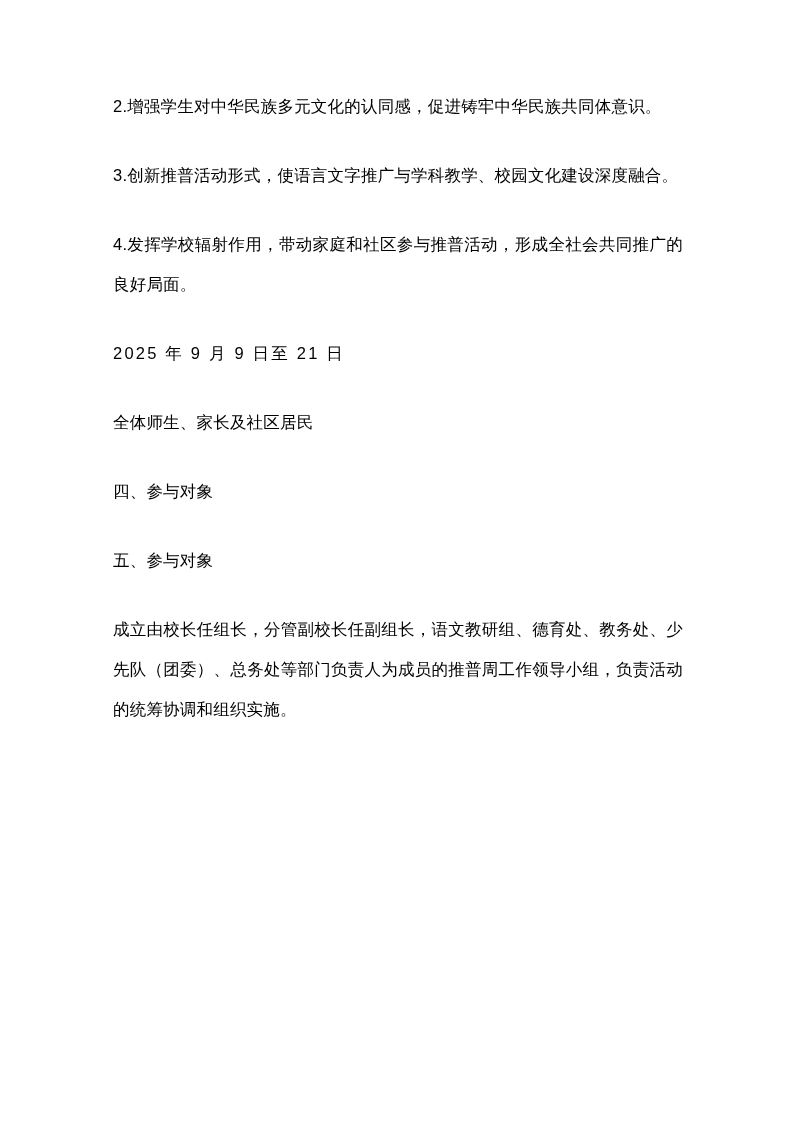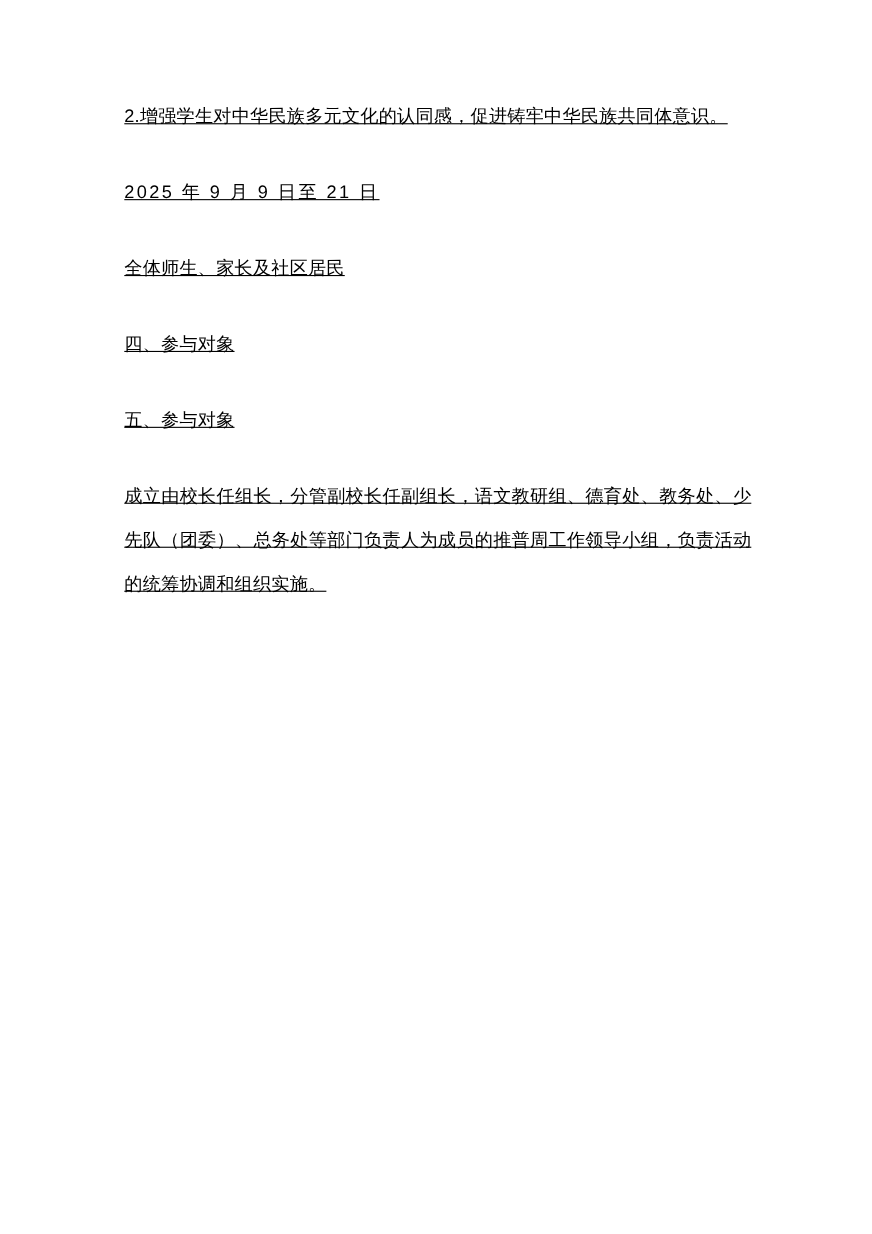--- a/index.html
+++ b/index.html
@@ -16,21 +16,20 @@
     height: 1122px;
     background: #ffffff;
     box-sizing: border-box;
     overflow: hidden;
   }
   .doc-body {
     position: absolute;
     left: 113px;
     top: 86px;
     width: 570px;
-    text-decoration: underline;
   }
   .para {
     font-size: 16.5px;
     line-height: 40px;
     color: #000000;
     margin: 0 0 29px 0;
     text-align: justify;
     letter-spacing: 0.2px;
     word-break: break-all;
   }
@@ -43,19 +42,21 @@
   .para:last-child {
     margin-bottom: 0;
   }
 </style>
 </head>
 <body>
 
 <div class="page">
   <div class="doc-body">
     <p class="para">2.增强学生对中华民族多元文化的认同感，促进铸牢中华民族共同体意识。</p>
+    <p class="para">3.创新推普活动形式，使语言文字推广与学科教学、校园文化建设深度融合。</p>
+    <p class="para">4.发挥学校辐射作用，带动家庭和社区参与推普活动，形成全社会共同推广的良好局面。</p>
     <p class="para date">2025 年 9 月 9 日至 21 日</p>
     <p class="para">全体师生、家长及社区居民</p>
     <p class="para heading">四、参与对象</p>
     <p class="para heading">五、参与对象</p>
     <p class="para">成立由校长任组长，分管副校长任副组长，语文教研组、德育处、教务处、少先队（团委）、总务处等部门负责人为成员的推普周工作领导小组，负责活动的统筹协调和组织实施。</p>
   </div>
 </div>
 
 </body></html>

